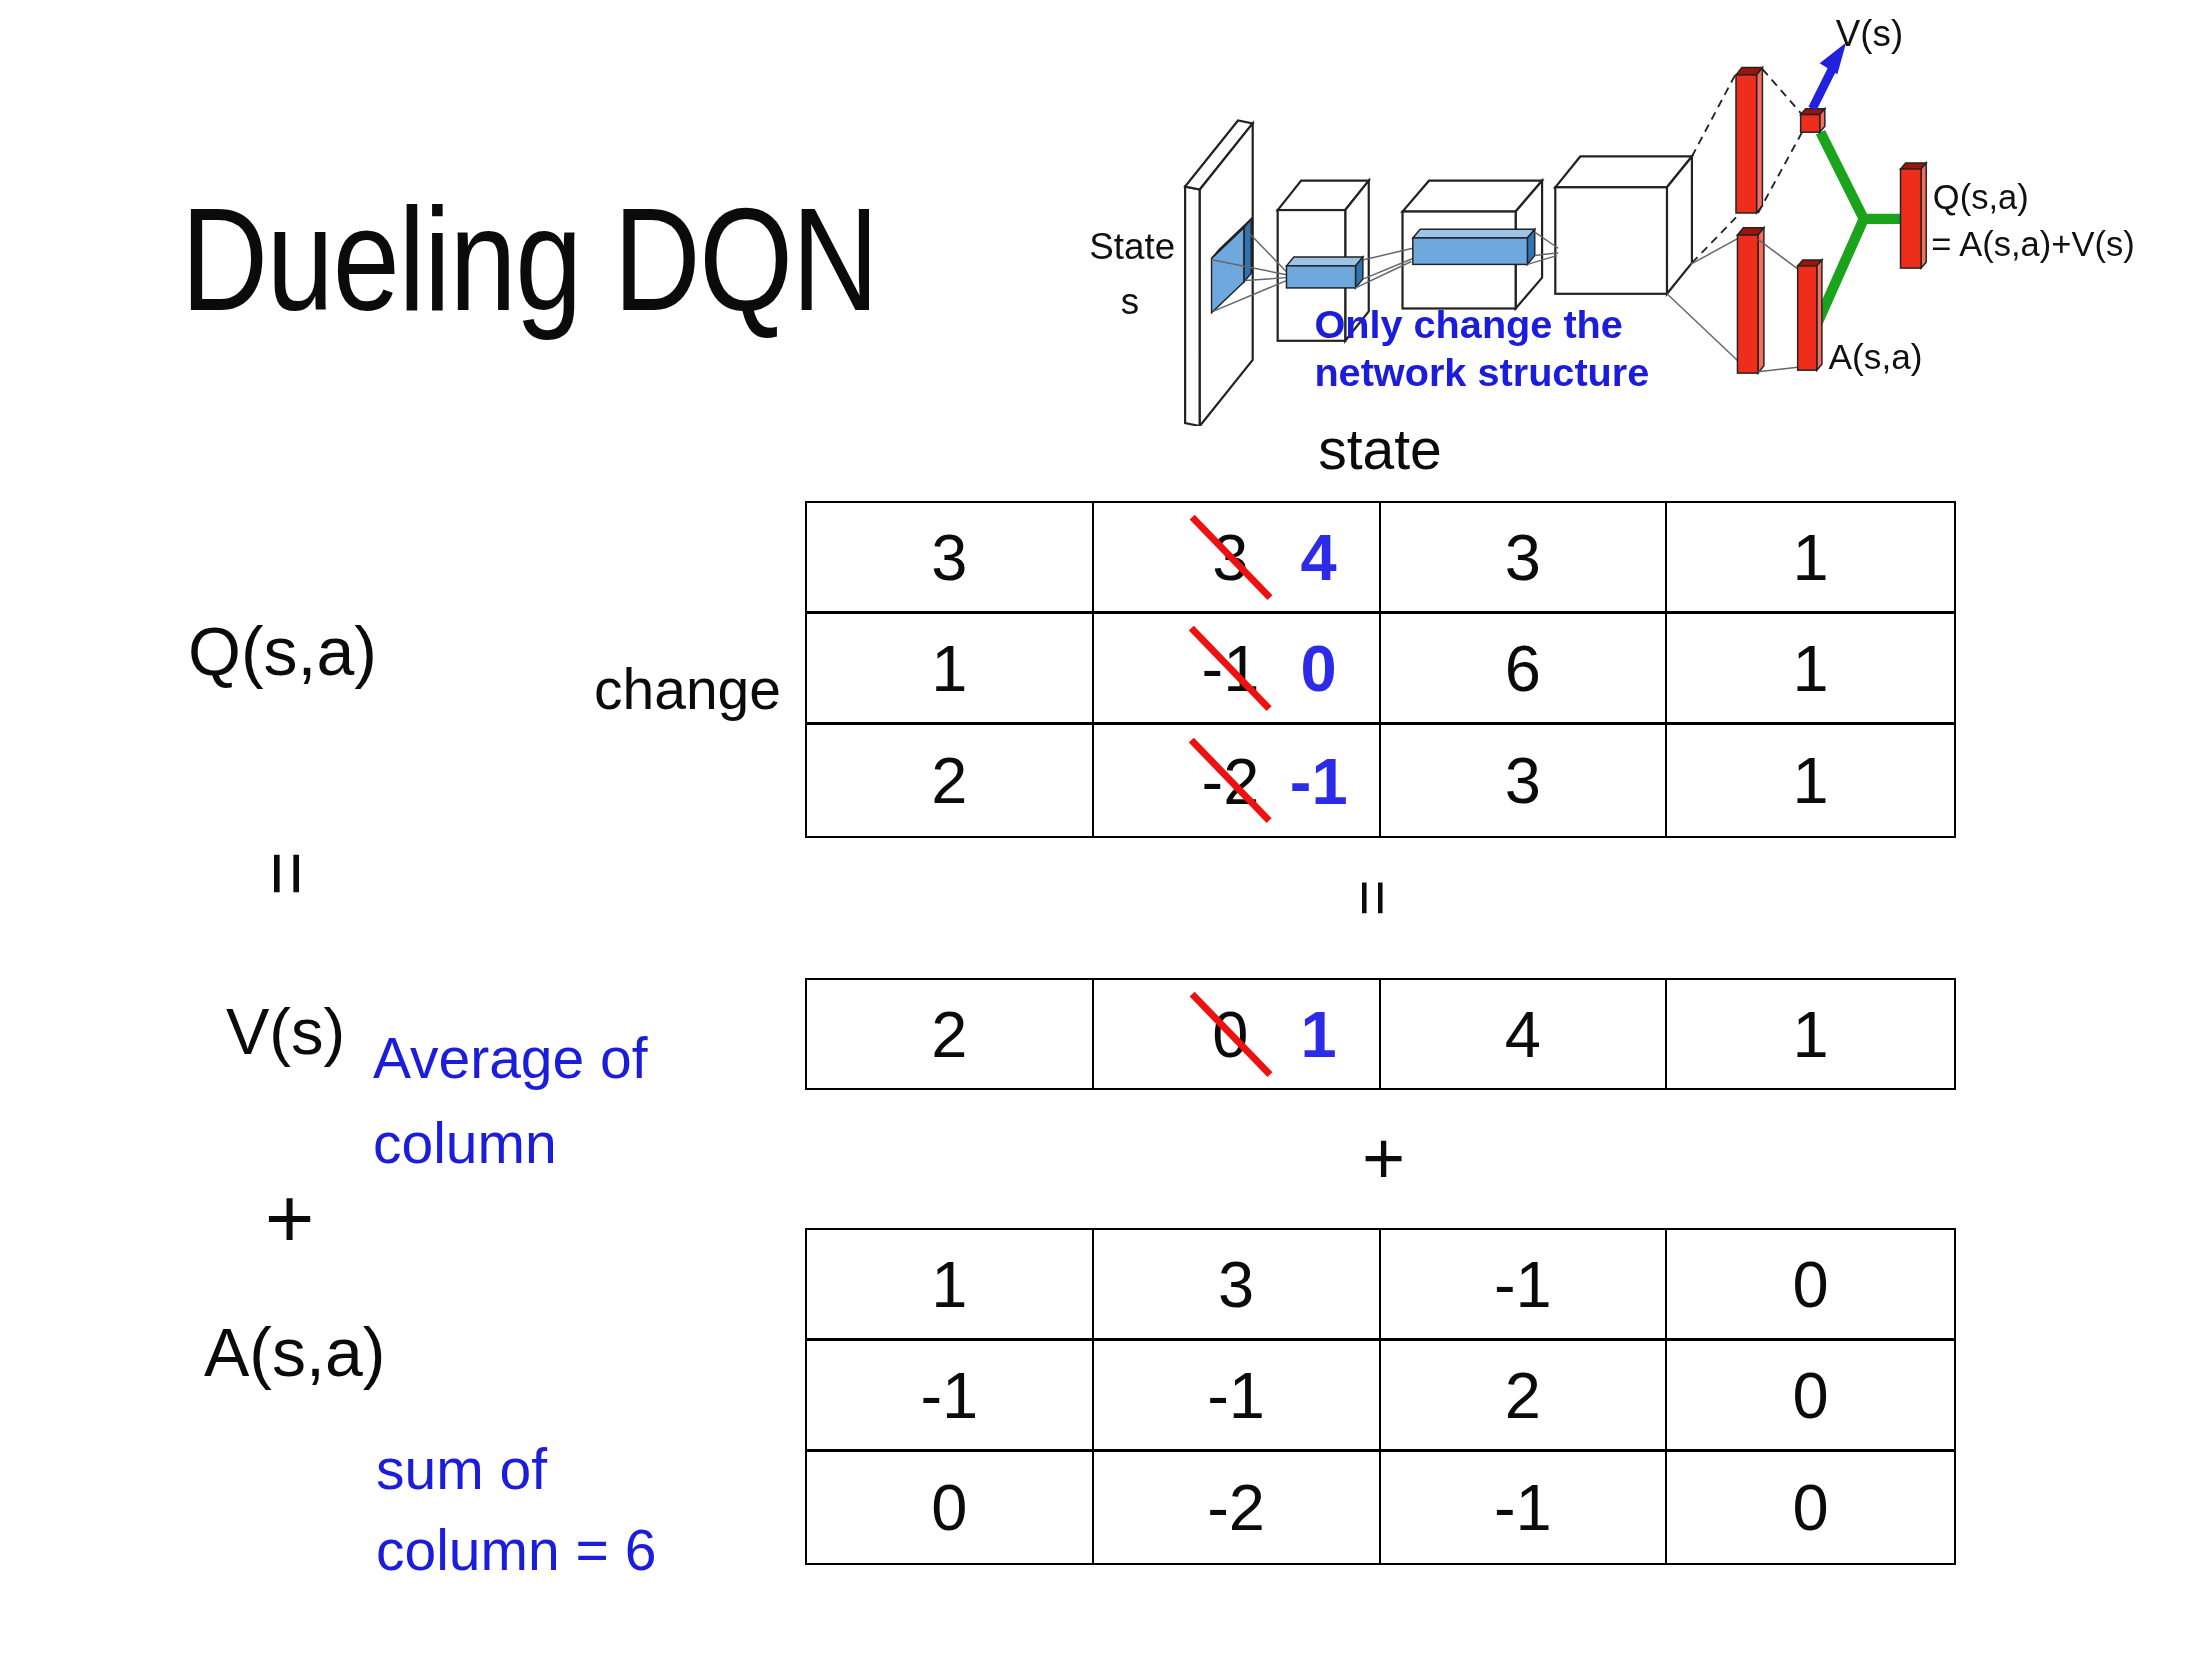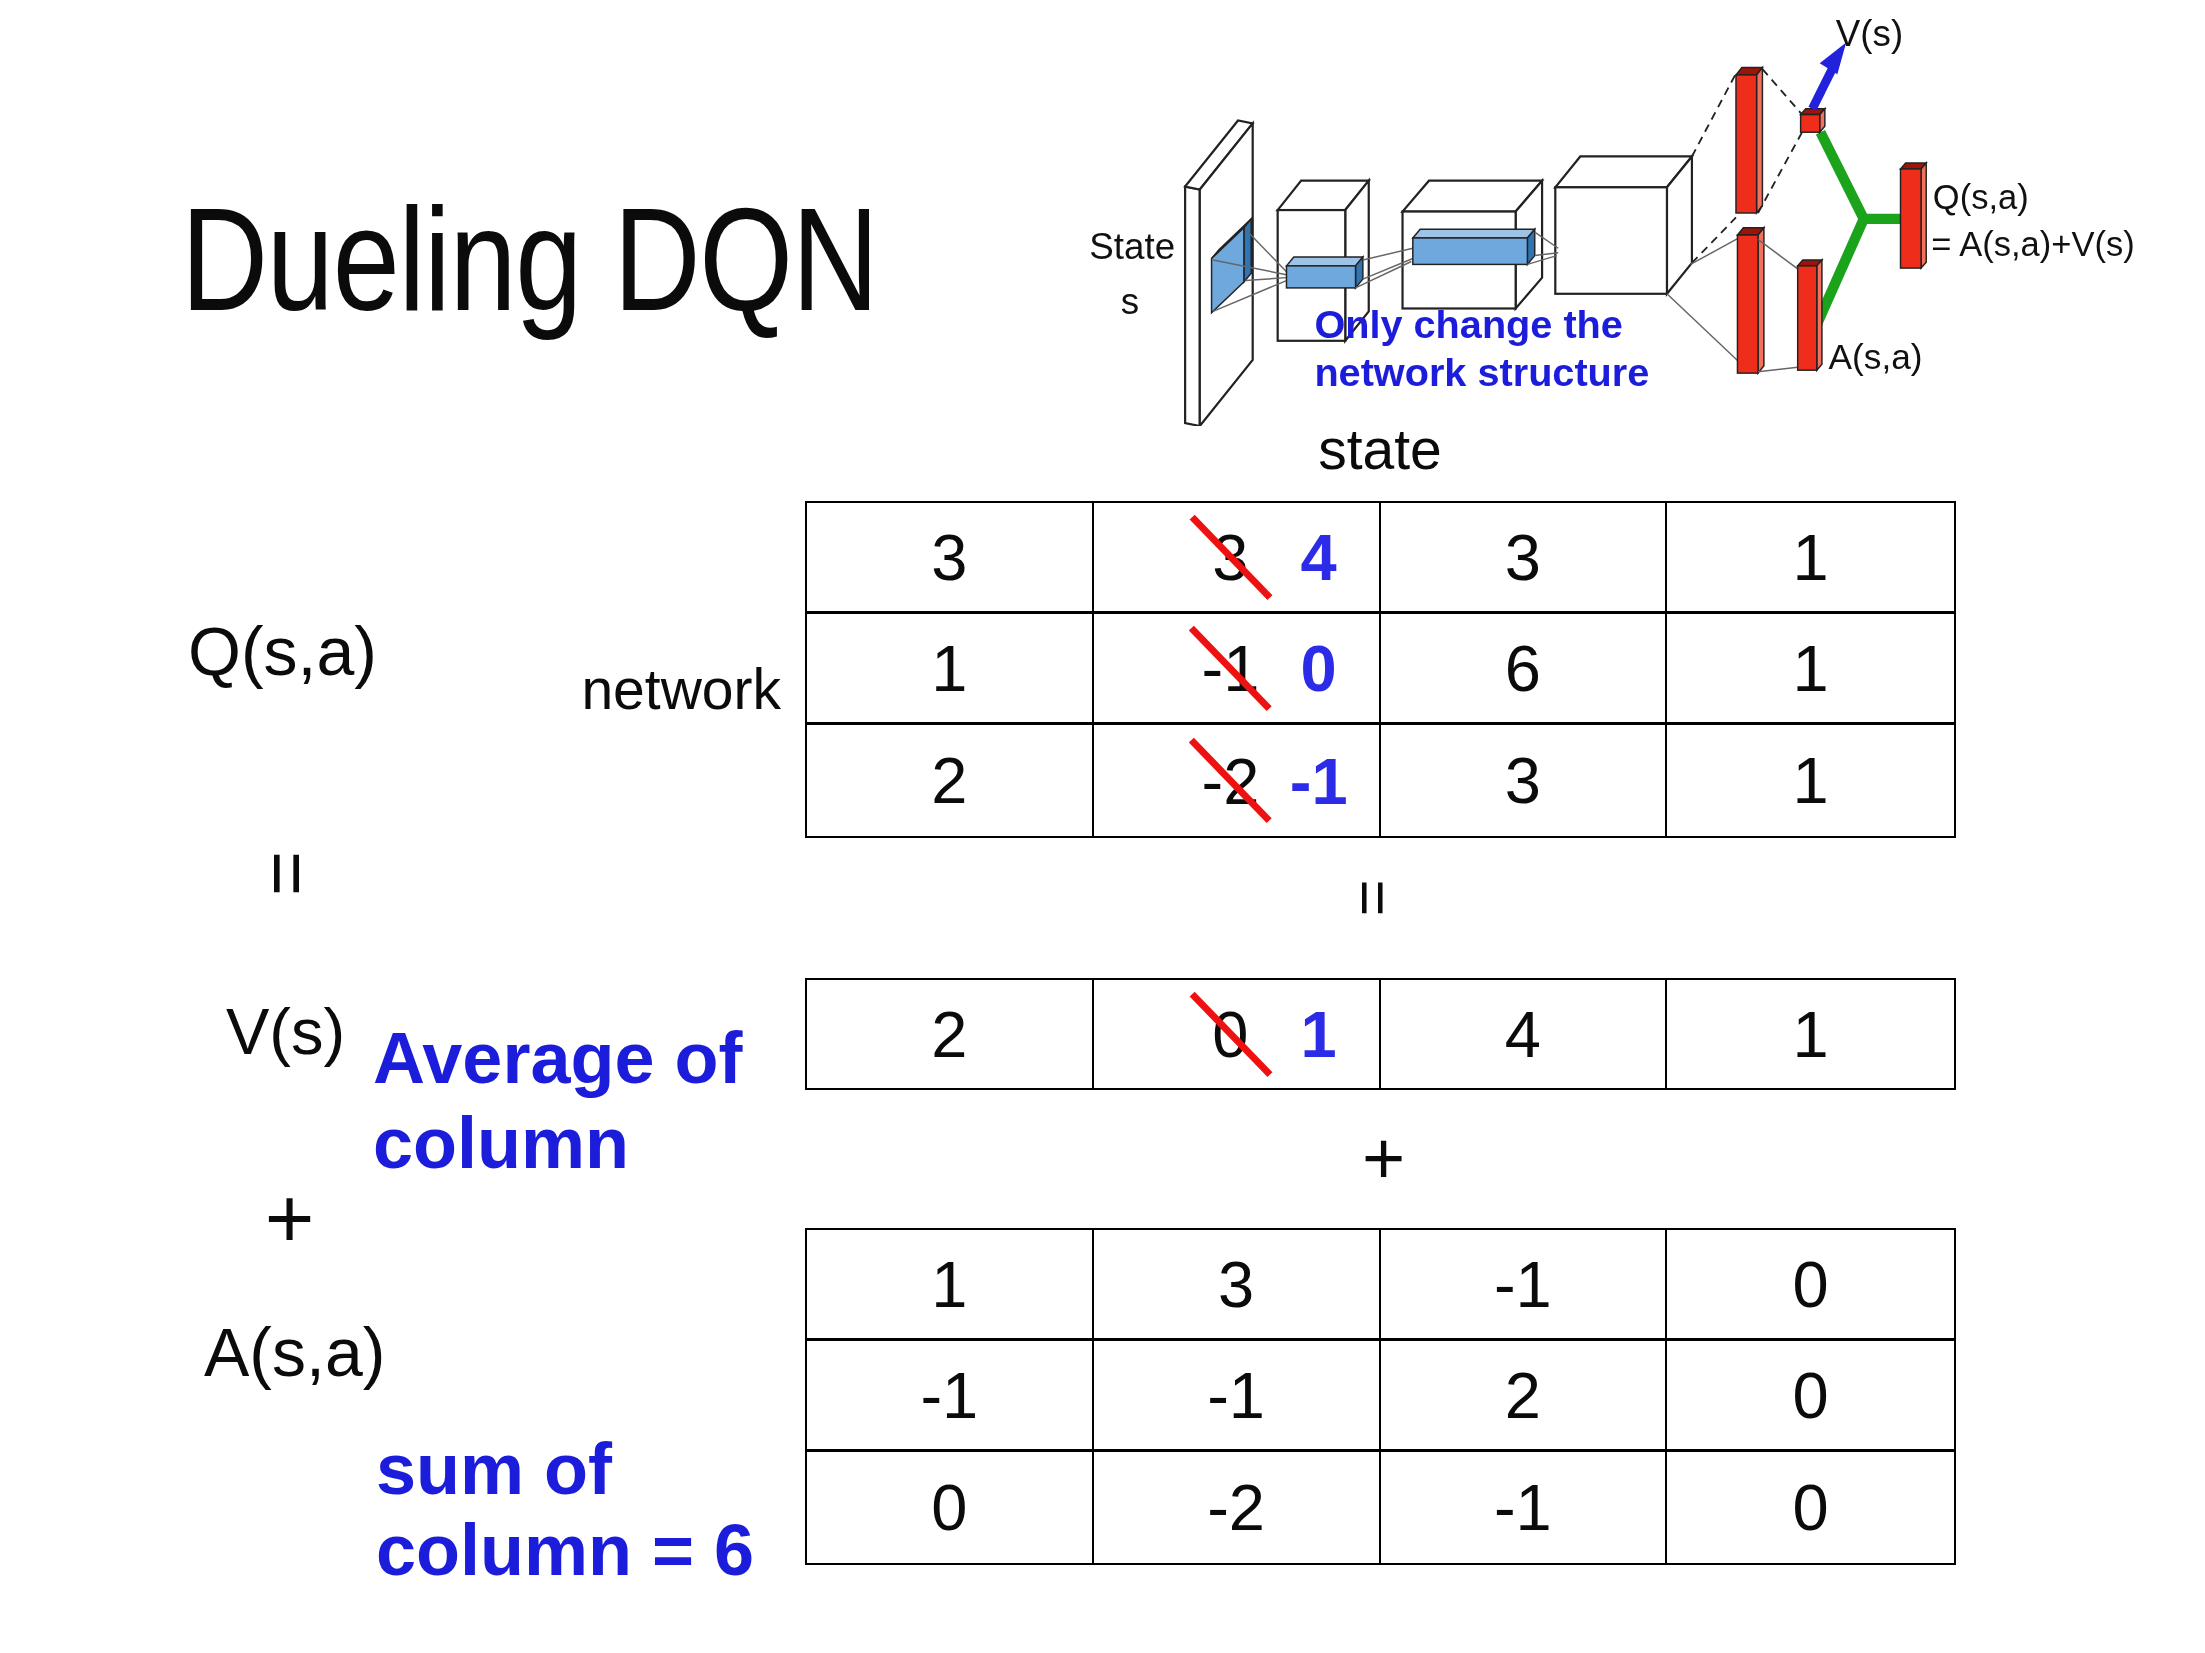--- a/index.html
+++ b/index.html
@@ -16,21 +16,21 @@
   }
   
   .lbl{white-space:nowrap;}
   .q-label{left:188px;top:612px;font-size:68px;}
   .v-label{left:226px;top:994px;font-size:65px;}
   .a-label{left:204px;top:1313px;font-size:68px;}
   .eq-rot{left:243px;top:825px;width:88px;height:96px;display:flex;align-items:center;justify-content:center;
           font-size:77px;}
   .eq-rot span{display:block;transform:rotate(90deg);}
   .plus-left{left:244px;top:1169px;width:91px;height:100px;display:flex;align-items:center;justify-content:center;font-size:85px;font-weight:400;}
-  .blue-note{color:#1C1CDB;font-size:72px;line-height:85px;white-space:nowrap;font-weight:bold;}
+  .blue-note{color:#1C1CDB;font-size:57px;line-height:85px;white-space:nowrap;}
   .avg-note{left:373px;top:1016px;}
   .sum-note{left:376px;top:1429px;line-height:81px;}
   .action-label{left:515px;top:656px;width:266px;text-align:right;font-size:57px;}
   .state-header{left:1233px;top:416px;width:294px;text-align:center;font-size:57px;}
   .eq-mid{left:1329px;top:857px;width:88px;height:81px;display:flex;align-items:center;justify-content:center;font-size:63px;}
   .eq-mid span{display:block;transform:rotate(90deg);}
   .plus-mid{left:1338px;top:1114px;width:91px;height:88px;display:flex;align-items:center;justify-content:center;font-size:74px;}
   
   .mtable{
     position:absolute;display:grid;grid-template-columns:repeat(4,1fr);
@@ -187,21 +187,21 @@
     <text x="1537" y="428" font-size="50" text-anchor="middle" fill="#111">s</text>
     <text x="2498" y="62" font-size="50" fill="#111">V(s)</text>
     <text x="2630" y="284" font-size="47" fill="#111">Q(s,a)</text>
     <text x="2628" y="348" font-size="47" fill="#111">= A(s,a)+V(s)</text>
     <text x="2488" y="502" font-size="48" fill="#111">A(s,a)</text>
     <text x="1788" y="460" font-size="54" font-weight="600" fill="#1C1CDB">Only change the</text>
     <text x="1788" y="526" font-size="54" font-weight="600" fill="#1C1CDB">network structure</text>
   </svg>
 
   <div class="abs state-header lbl">state</div>
-  <div class="abs action-label lbl">network</div>
+  <div class="abs action-label lbl">change</div>
 
   <div class="abs q-label lbl">Q(s,a)</div>
   <div class="abs eq-rot">
       <span>=</span>
     </div>
   <div class="abs v-label lbl">V(s)</div>
   <div class="abs blue-note avg-note">
     <div>Average of</div>
     <div>column</div>
   </div>

